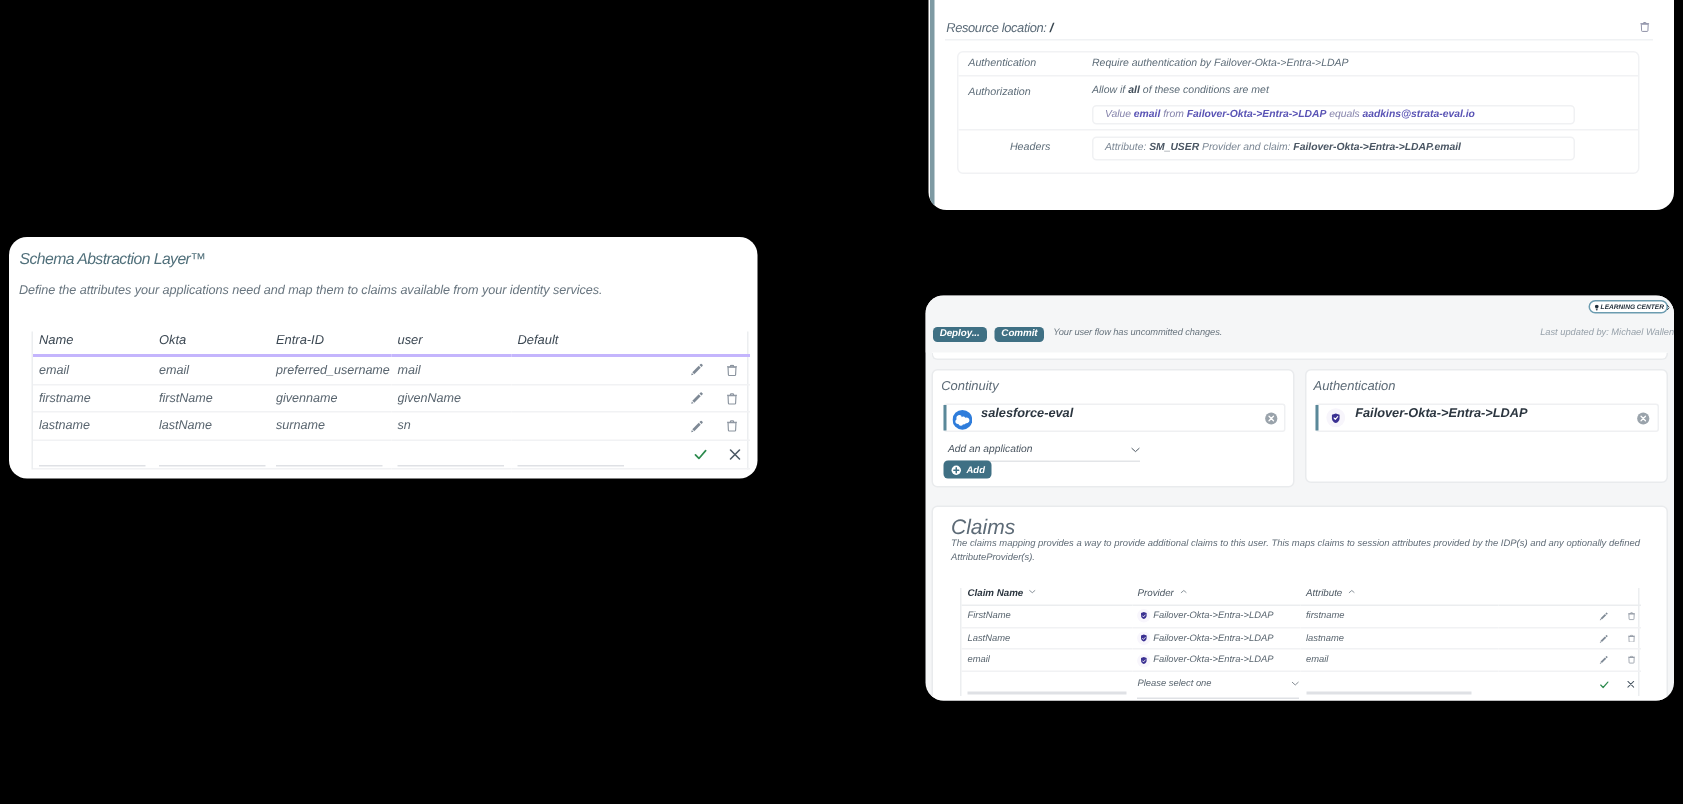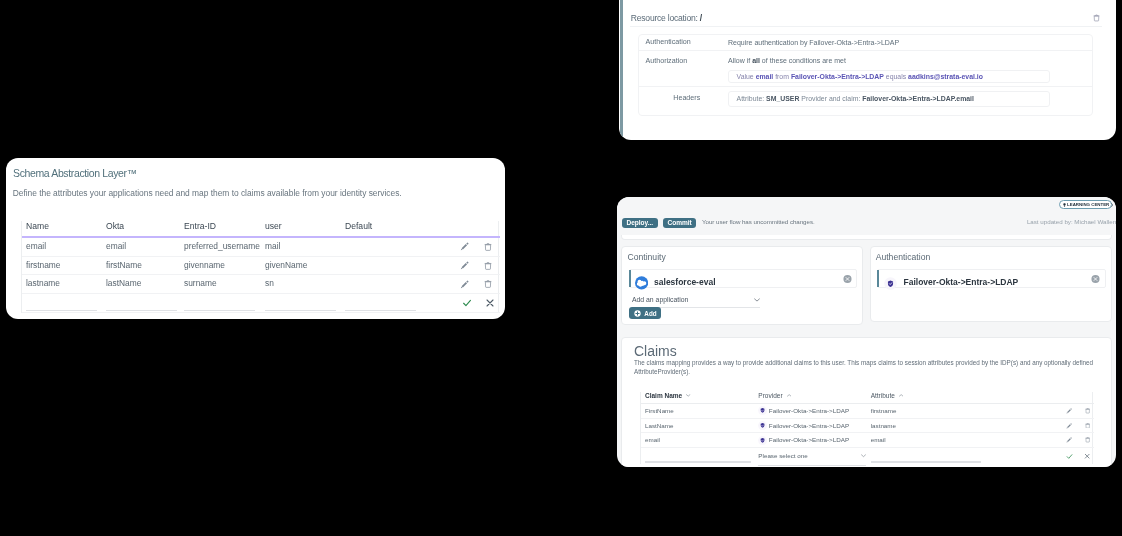--- a/index.html
+++ b/index.html
@@ -1,18 +1,18 @@
 <!DOCTYPE html>
 <html><head>
 <meta charset="utf-8">
 <style>
   html,body{margin:0;padding:0;}
   body{width:1122px;height:536px;background:#000;overflow:hidden;
        font-family:"Liberation Sans",sans-serif;-webkit-font-smoothing:antialiased;}
-  .stage{position:relative;width:1122px;height:436px;}
+  .stage{position:relative;width:1122px;height:436px;font-style:italic;}
 
   
   .card{position:absolute;background:#ffffff;border-radius:12px;overflow:hidden;}
 
   
   #resource-panel{left:619px;top:-14px;width:497px;height:154px;}
   #resource-accent{position:absolute;left:1.2px;top:0;width:2.6px;height:100%;background:#7e9aa3;}
   #resource-title{position:absolute;left:11.8px;top:27.4px;font-size:8.6px;letter-spacing:-0.24px;color:#5b6b78;}
   #resource-title b{color:#38454f;font-weight:700;}
   #resource-rule{position:absolute;left:11.2px;top:39.7px;width:471.6px;height:1px;background:#f0f2f4;}
@@ -83,21 +83,21 @@
       background:#fff;border:1px solid #e9ebed;border-top:none;
       border-radius:0 0 4px 4px;box-sizing:border-box;}
 
   .subcard{position:absolute;background:#fff;border:1px solid #e9ebed;border-radius:4px;box-sizing:border-box;}
   #app-card{left:4.9px;top:49.6px;width:241.5px;height:78.3px;}
   #auth-card{left:253.1px;top:49.6px;width:242.1px;height:76.2px;}
   #claims-card{left:4.9px;top:140.4px;width:490.3px;height:136px;}
   .sub-title{position:absolute;left:5px;top:4.8px;font-size:8.62px;color:#5c6a76;}
   .pill{position:absolute;left:6.5px;top:21.9px;height:19.3px;
       border:1px solid #eff0f2;border-radius:2px;
-      display:flex;align-items:flex-end;box-sizing:border-box;background:#fff;}
+      display:flex;align-items:flex-start;box-sizing:border-box;background:#fff;}
   .pill::before{content:"";position:absolute;left:-1px;top:0;width:2.2px;height:100%;
       background:#5a8899;}
   #app-card .pill{width:228.5px;}
   #auth-card .pill{width:229px;}
   .pill .pill-label{font-size:8.5px;font-weight:700;color:#2c3640;}
   .pill .clear{position:absolute;top:50%;transform:translateY(-50%);line-height:0;}
   #app-card .pill .clear{left:212.8px;}
   #auth-card .pill .clear{left:213.3px;}
 
   #app-select{position:absolute;left:9.5px;top:49.1px;width:128.5px;

